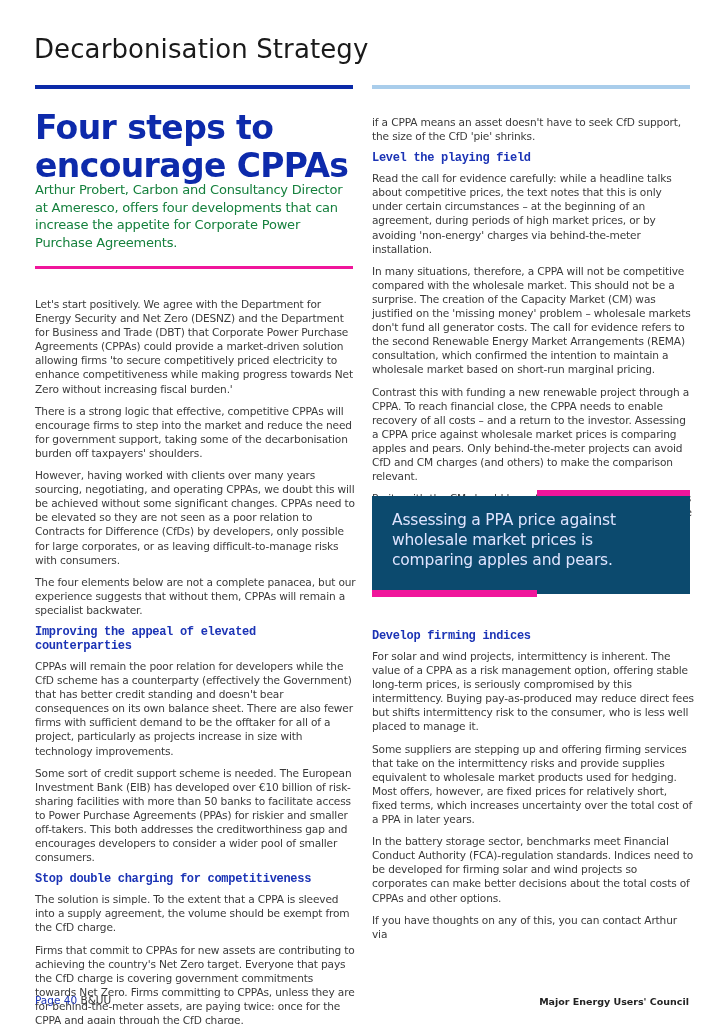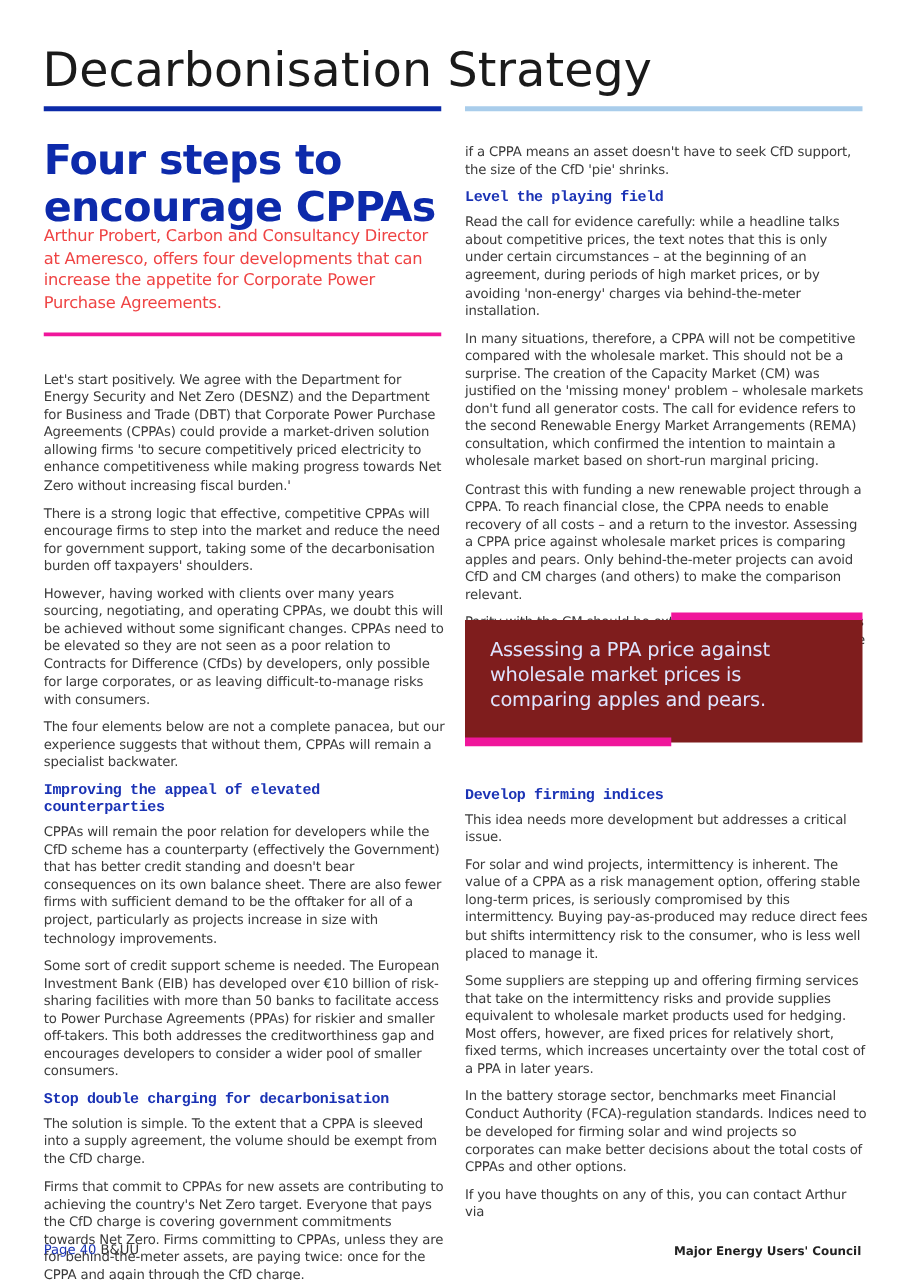--- a/index.html
+++ b/index.html
@@ -1,34 +1,34 @@
 <!DOCTYPE html>
 <html><head>
 <meta charset="utf-8">
 <style>
   html, body { margin:0; padding:0; background:#ffffff; }
   body { width:724px; height:1024px; position:relative; overflow:hidden;
          font-family:"DejaVu Sans", sans-serif; color:#3a3a3a; }
-  .page-title { position:absolute; left:34px; top:34px; font-size:38px; font-weight:normal;
+  .page-title { position:absolute; left:34px; top:34px; font-size:26px; font-weight:normal;
                 color:#1a1a1a; letter-spacing:0.1px; font-family:"DejaVu Sans", sans-serif; margin:0; }
   .rule { position:absolute; height:4px; }
   .rule-left { left:35px; top:85px; width:318px; background:#0b2aa8; }
   .rule-right { left:372px; top:85px; width:318px; background:#a9cdeb; }
   .rule-pink { left:35px; top:266px; width:318px; height:3px; background:#f0169b; }
   .col { position:absolute; width:322px; font-size:10.6px; line-height:14.1px; letter-spacing:-0.15px;margin-top:14px; }
   .col-left { left:35px; top:283px; }
   .col-right { left:372px; top:101px; }
   .headline { position:absolute; left:35px; top:109px; width:320px; margin:0;
               font-size:33px; line-height:38px; font-weight:bold; color:#0d2aab;
               font-family:"DejaVu Sans", sans-serif; letter-spacing:-0.6px; }
   .standfirst { position:absolute; left:35px; top:181px; width:322px; margin:0;
-                font-size:13px; line-height:17.5px; color:#ef4444; letter-spacing:-0.2px; }
+                font-size:13px; line-height:17.5px; color:#15803d; letter-spacing:-0.2px; }
   p { margin:0 0 8px 0; }
   h3 { margin:0 0 6px 0; font-size:12px; line-height:14px; font-weight:bold; color:#1b33b5; letter-spacing:-0.3px;font-family:Liberation Mono, monospace; }
-  .quote { position:absolute; left:372px; top:496px; width:318px; height:98px; background:#7f1d1d; }
+  .quote { position:absolute; left:372px; top:496px; width:318px; height:98px; background:#0c4a6e; }
   .quote-bar-top { position:absolute; left:537px; top:490px; width:153px; height:7px; background:#f0169b; }
   .quote-bar-bottom { position:absolute; left:372px; top:590px; width:165px; height:7px; background:#f0169b; }
   .quote-text { position:absolute; left:20px; top:14px; width:280px; margin:0;
                 font-size:15.5px; line-height:20px; color:#dfe4ff; letter-spacing:-0.2px; }
   .col-right-2 { left:372px; top:615px; }
   .footer-left { position:absolute; left:35px; top:994px; font-size:10.5px; color:#333; }
   .footer-left .pg { color:#1b33b5; font-weight:normal; }
   .footer-right { position:absolute; right:35px; top:996px; font-size:9.5px; font-weight:bold; color:#222; }
 </style>
 </head>
@@ -43,21 +43,21 @@
 <div class="rule rule-pink"></div>
 
 <div class="col col-left">
   <p>Let's start positively. We agree with the Department for Energy Security and Net Zero (DESNZ) and the Department for Business and Trade (DBT) that Corporate Power Purchase Agreements (CPPAs) could provide a market-driven solution allowing firms 'to secure competitively priced electricity to enhance competitiveness while making progress towards Net Zero without increasing fiscal burden.'</p>
   <p>There is a strong logic that effective, competitive CPPAs will encourage firms to step into the market and reduce the need for government support, taking some of the decarbonisation burden off taxpayers' shoulders.</p>
   <p>However, having worked with clients over many years sourcing, negotiating, and operating CPPAs, we doubt this will be achieved without some significant changes. CPPAs need to be elevated so they are not seen as a poor relation to Contracts for Difference (CfDs) by developers, only possible for large corporates, or as leaving difficult-to-manage risks with consumers.</p>
   <p>The four elements below are not a complete panacea, but our experience suggests that without them, CPPAs will remain a specialist backwater.</p>
   <h3>Improving the appeal of elevated counterparties</h3>
   <p>CPPAs will remain the poor relation for developers while the CfD scheme has a counterparty (effectively the Government) that has better credit standing and doesn't bear consequences on its own balance sheet. There are also fewer firms with sufficient demand to be the offtaker for all of a project, particularly as projects increase in size with technology improvements.</p>
   <p>Some sort of credit support scheme is needed. The European Investment Bank (EIB) has developed over €10 billion of risk-sharing facilities with more than 50 banks to facilitate access to Power Purchase Agreements (PPAs) for riskier and smaller off-takers. This both addresses the creditworthiness gap and encourages developers to consider a wider pool of smaller consumers.</p>
-  <h3>Stop double charging for decarbonisation</h3>
+  <h3>Stop double charging for competitiveness</h3>
   <p>The solution is simple. To the extent that a CPPA is sleeved into a supply agreement, the volume should be exempt from the CfD charge.</p>
   <p>Firms that commit to CPPAs for new assets are contributing to achieving the country's Net Zero target. Everyone that pays the CfD charge is covering government commitments towards Net Zero. Firms committing to CPPAs, unless they are for behind-the-meter assets, are paying twice: once for the CPPA and again through the CfD charge.</p>
   <p>This will raise understandable concerns from those who can't or don't buy CPPAs about the affordability of the CfD scheme. But</p>
 </div>
 
 <div class="col col-right">
   <p>if a CPPA means an asset doesn't have to seek CfD support, the size of the CfD 'pie' shrinks.</p>
   <h3>Level the playing field</h3>
   <p>Read the call for evidence carefully: while a headline talks about competitive prices, the text notes that this is only under certain circumstances – at the beginning of an agreement, during periods of high market prices, or by avoiding 'non-energy' charges via behind-the-meter installation.</p>
   <p>In many situations, therefore, a CPPA will not be competitive compared with the wholesale market. This should not be a surprise. The creation of the Capacity Market (CM) was justified on the 'missing money' problem – wholesale markets don't fund all generator costs. The call for evidence refers to the second Renewable Energy Market Arrangements (REMA) consultation, which confirmed the intention to maintain a wholesale market based on short-run marginal pricing.</p>
@@ -66,21 +66,20 @@
 </div>
 
 <div class="quote-bar-top"></div>
 <div class="quote">
   <p class="quote-text">Assessing a PPA price against wholesale market prices is comparing apples and pears.</p>
 </div>
 <div class="quote-bar-bottom"></div>
 
 <div class="col col-right-2">
   <h3>Develop firming indices</h3>
-  <p>This idea needs more development but addresses a critical issue.</p>
   <p>For solar and wind projects, intermittency is inherent. The value of a CPPA as a risk management option, offering stable long-term prices, is seriously compromised by this intermittency. Buying pay-as-produced may reduce direct fees but shifts intermittency risk to the consumer, who is less well placed to manage it.</p>
   <p>Some suppliers are stepping up and offering firming services that take on the intermittency risks and provide supplies equivalent to wholesale market products used for hedging. Most offers, however, are fixed prices for relatively short, fixed terms, which increases uncertainty over the total cost of a PPA in later years.</p>
   <p>In the battery storage sector, benchmarks meet Financial Conduct Authority (FCA)-regulation standards. Indices need to be developed for firming solar and wind projects so corporates can make better decisions about the total costs of CPPAs and other options.</p>
   <p>
     <span>If you have thoughts on any of this, you can contact Arthur via</span><br>
     
   </p>
 </div>
 
 <div class="footer-left">

